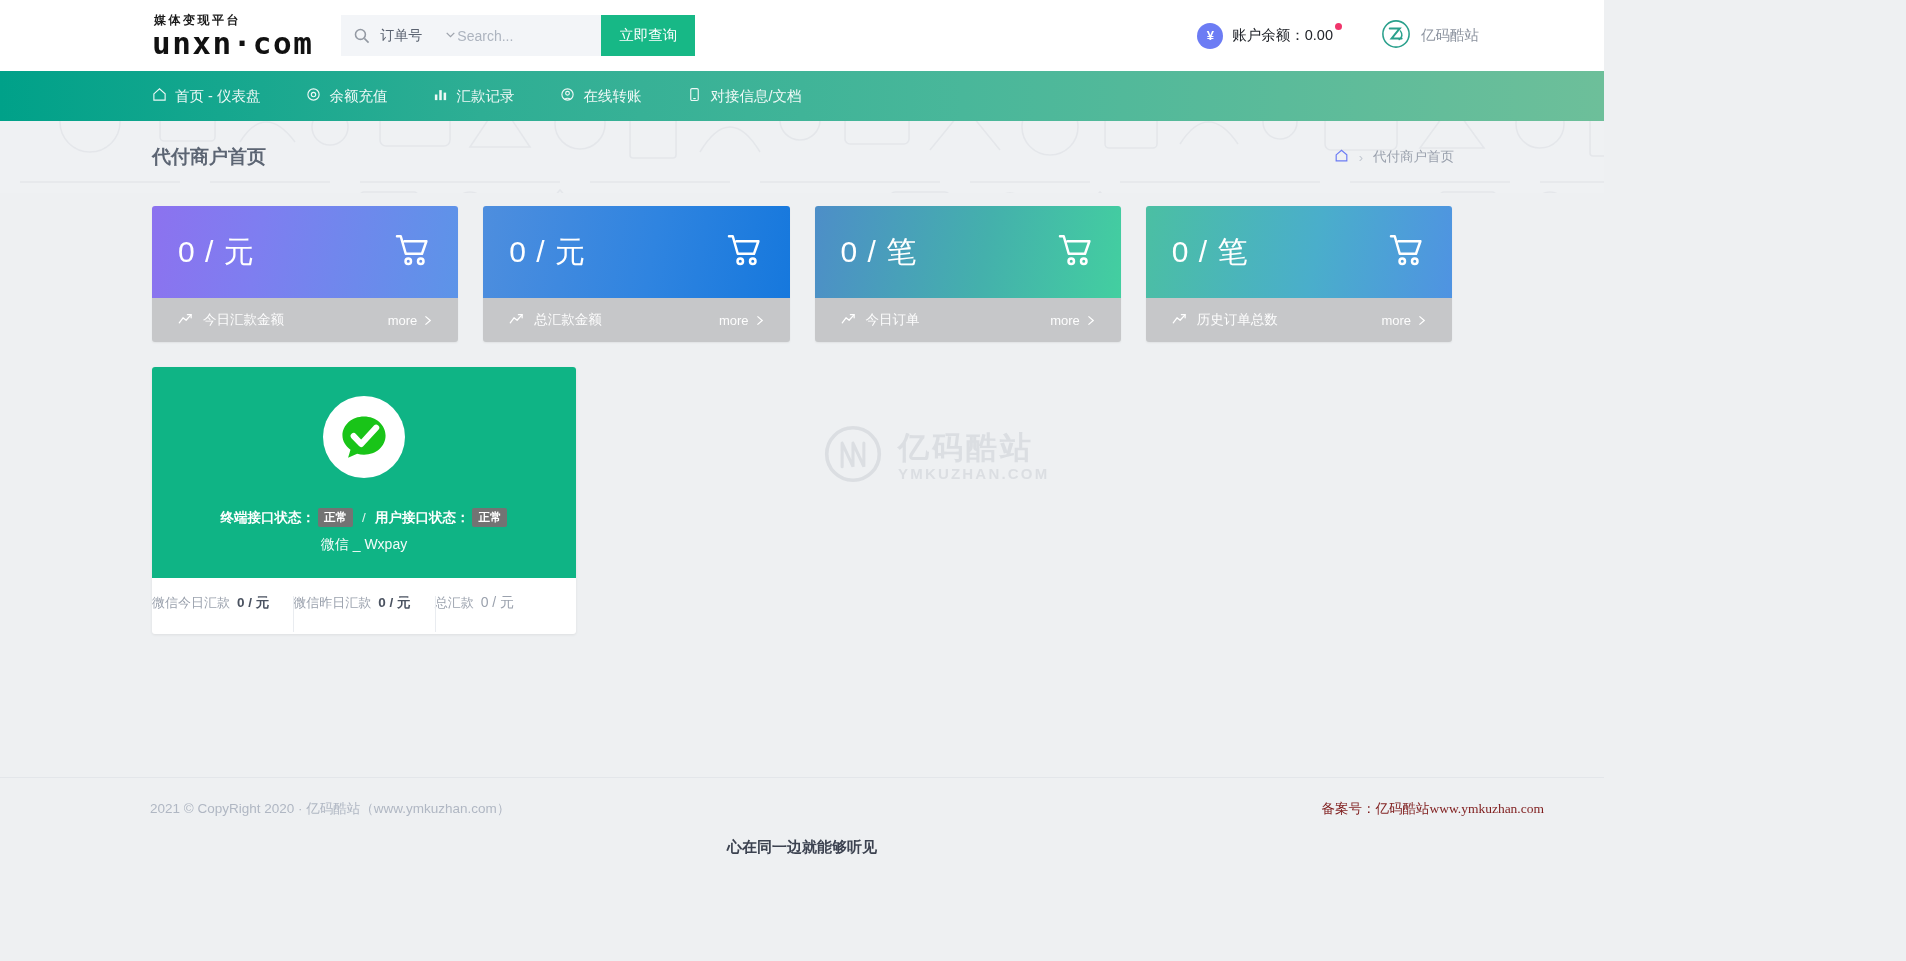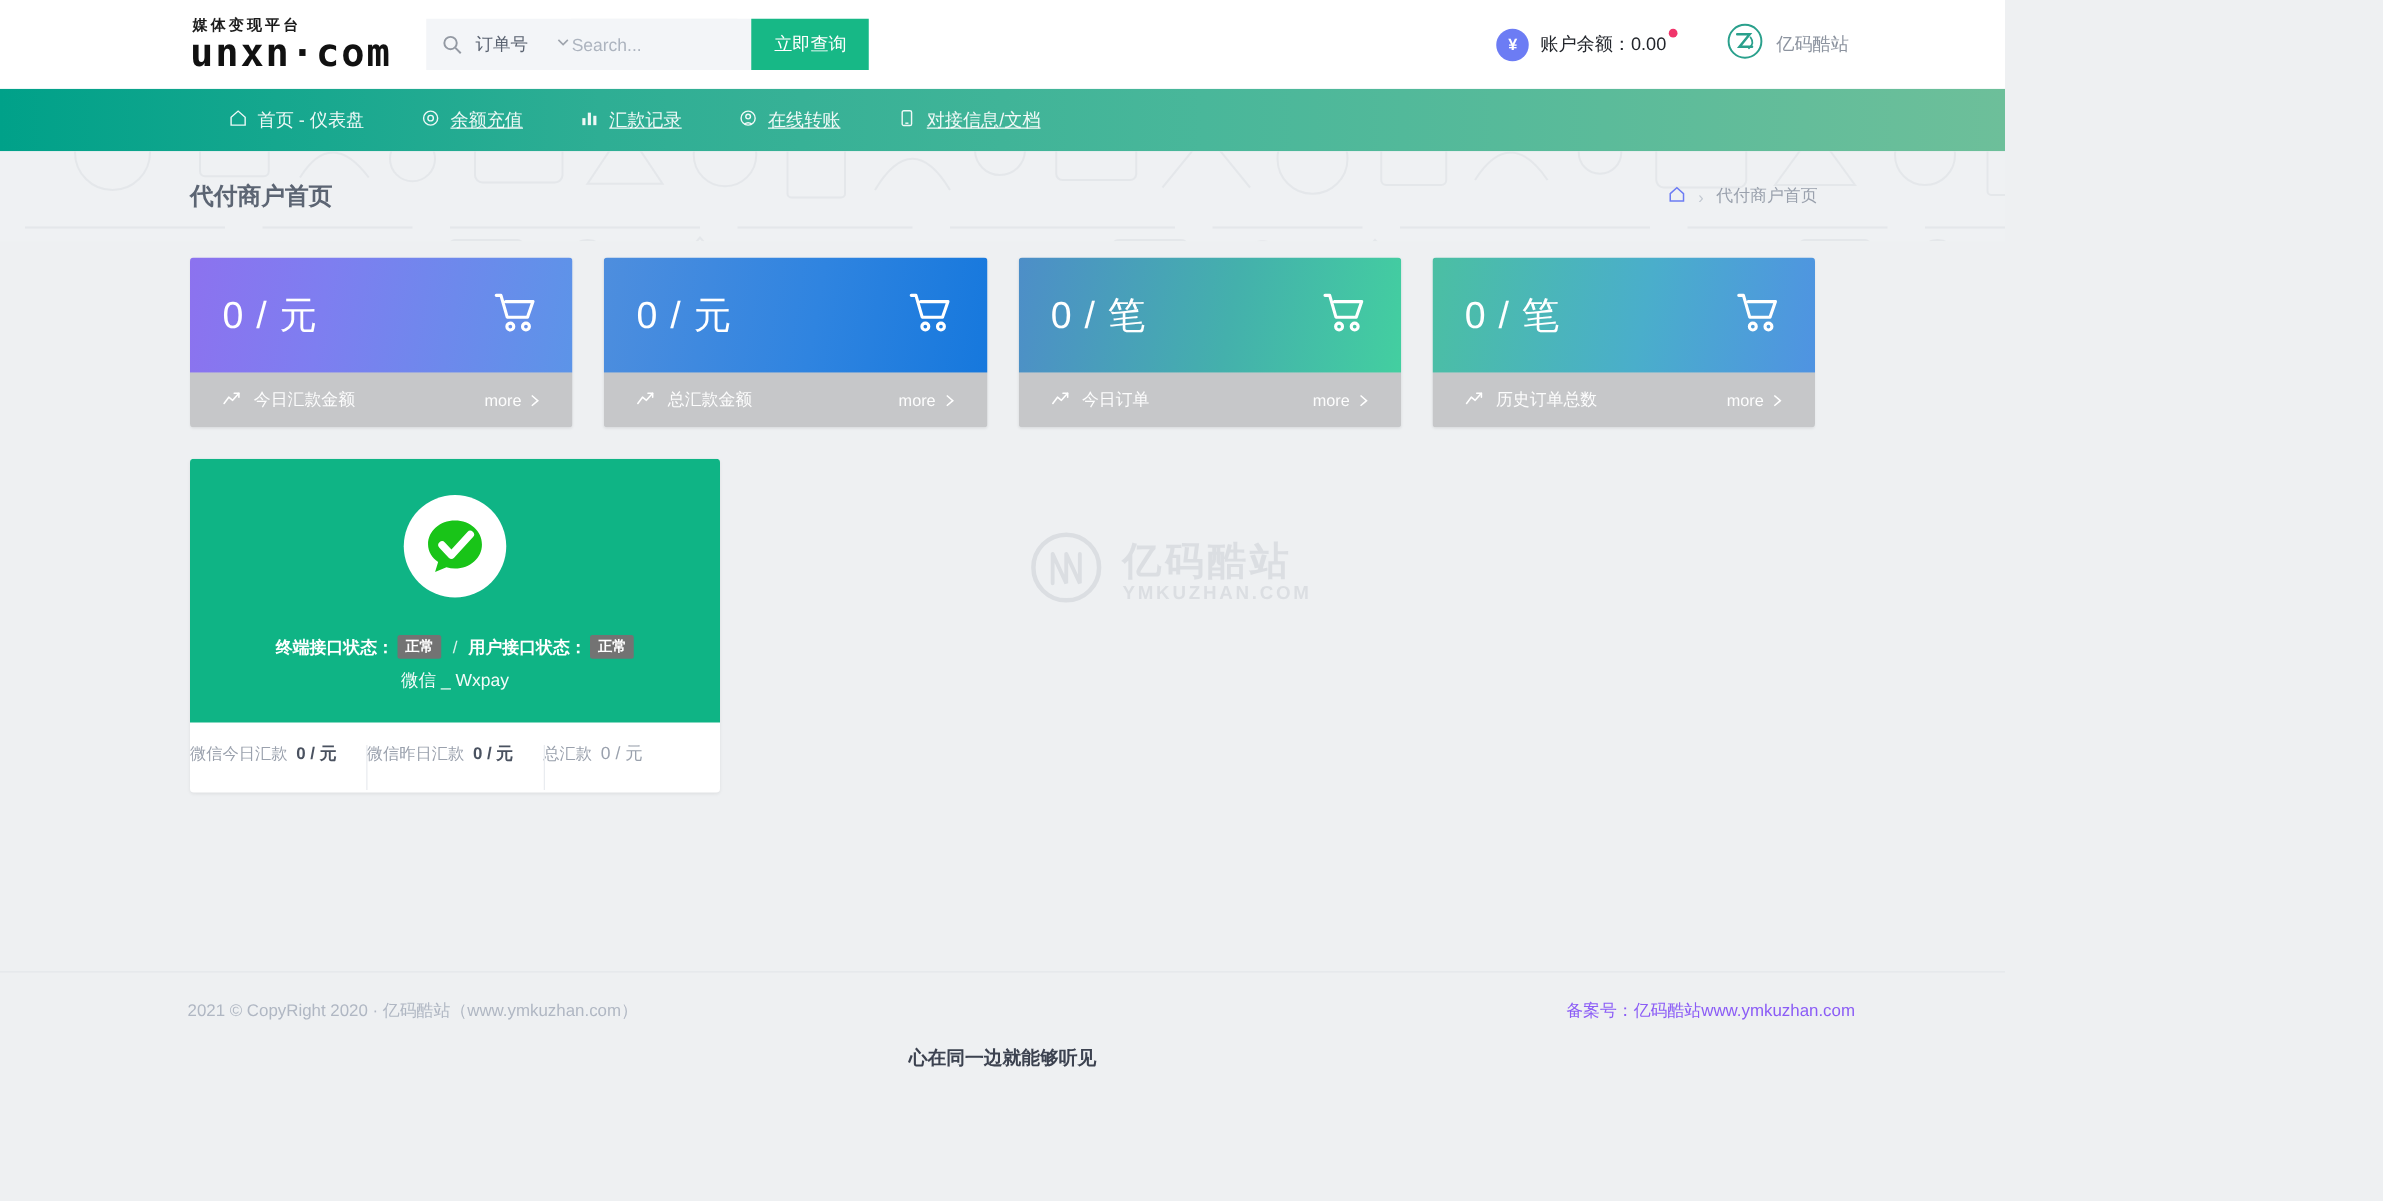--- a/index.html
+++ b/index.html
@@ -60,28 +60,28 @@
     position: absolute; right: -9px; top: -3px;
     width: 7px; height: 7px; border-radius: 50%; background: #f0356b;
   }
   .brand { display: flex; align-items: center; margin-left: 48px; }
   .brand-name { font-size: 14.5px; color: #8c939f; margin-left: 10px; white-space: nowrap; }
 
   
   .navbar {
     height: 50px;
     background: linear-gradient(90deg, #00a189 0%, #2eae94 30%, #49b79a 60%, #6dbf9a 100%);
-    display: flex; align-items: center; padding-left: 31px;
+    display: flex; align-items: center;
   }
   .navitem {
     display: flex; align-items: center; color: rgba(255,255,255,.92);
     font-size: 14.5px; cursor: pointer; white-space: nowrap;
   }
   .navitem:first-child { margin-left: 152px; }
-  .navitem + .navitem { margin-left: 46px; text-decoration: underline; }
+  .navitem + .navitem { margin-left: 46px; }
   .navitem svg { margin-right: 8px; opacity: .92; }
 
   
   .pagehead {
     height: 72px; position: relative; overflow: hidden;
     display: flex; align-items: center; background: #eff1f3;
   }
   .doodle { position: absolute; inset: 0; opacity: .5; }
   .pagetitle {
     margin-left: 152px; font-size: 19px; font-weight: 700;
@@ -166,21 +166,21 @@
   .wm-cn { font-size: 31px; font-weight: 700; color: #c9cdd3; letter-spacing: 3px; line-height: 35px; }
   .wm-en { font-size: 15px; font-weight: 700; color: #c9cdd3; letter-spacing: 2.2px; }
 
   
   .footer {
     position: absolute; left: 0; right: 0; top: 777px;
     height: 62px; border-top: 1px solid #e3e6ea;
     display: flex; align-items: center; background: #eef0f2;
   }
   .foot-left { margin-left: 150px; font-size: 13.5px; color: #b0b7c3; }
-  .foot-right { margin-left: auto; margin-right: 120px; font-size: 13.5px; color: #8b5cf6; }
+  .foot-right { margin-left: auto; margin-right: 60px; font-size: 13.5px; color: #7f1d1d; font-family: Liberation Serif, serif; }
 
   .bottomtext {
     position: absolute; left: 0; right: 0; top: 833px;
     text-align: center; line-height: 27px;
   }
   .bt1 { font-size: 15px; font-weight: 700; color: #3c4250; }
   .bt2 { font-size: 16px; font-weight: 700; color: #e8221b; }
 
   .stage { position: relative; width: 1604px; height: 961px; }
 </style>

